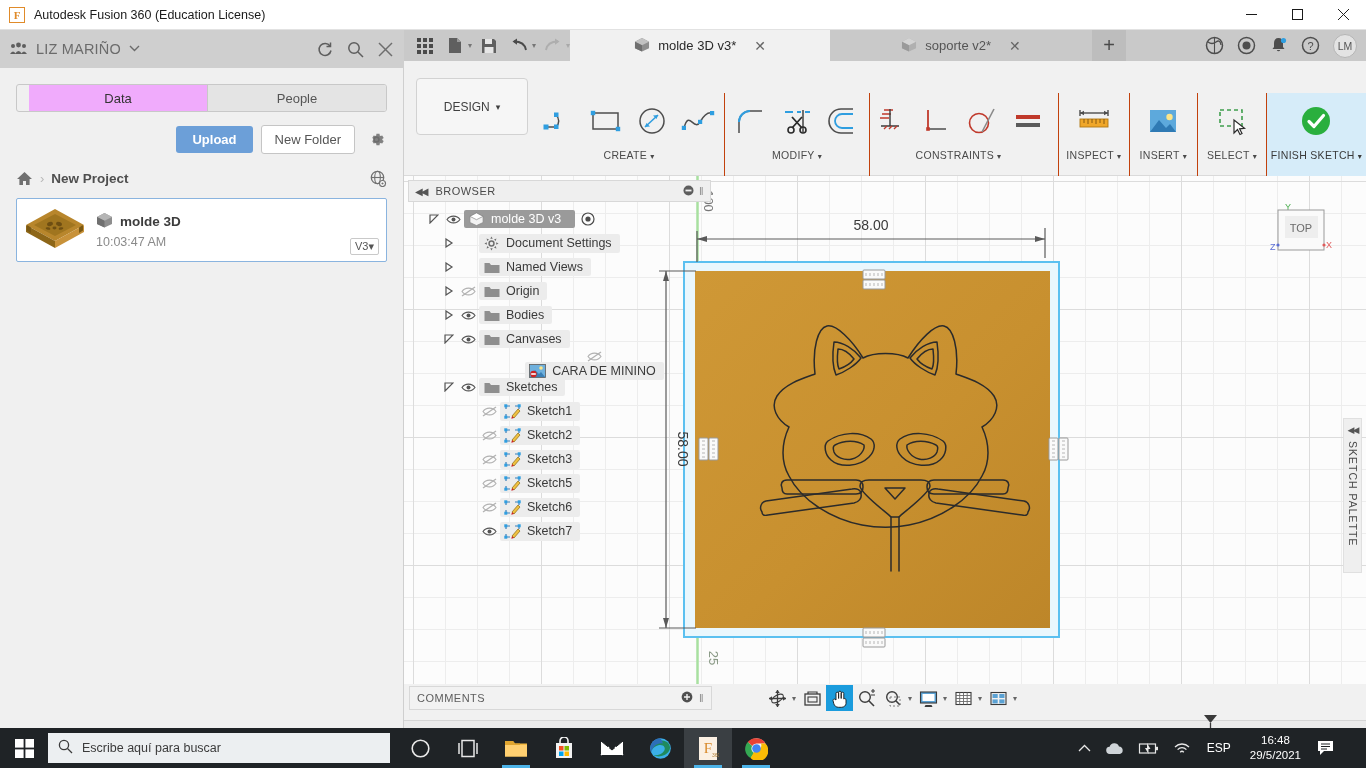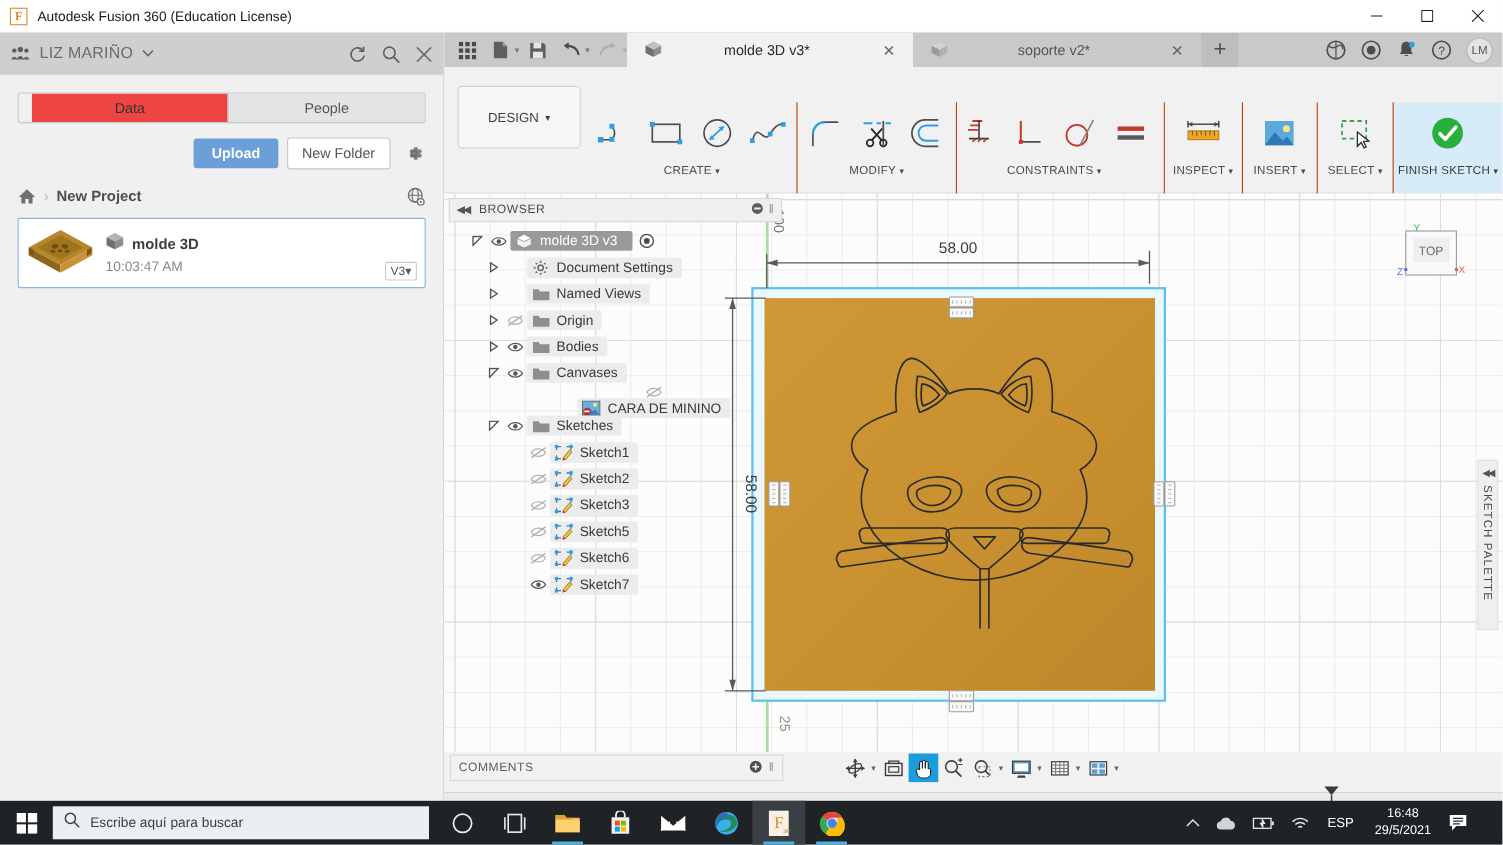--- a/index.html
+++ b/index.html
@@ -48,21 +48,21 @@
   .lp-hdr-ic { color: #5e5e5e; cursor: pointer; display: flex; align-items: center; }
 
   .lp-tabs {
     margin: 16px 16px 0 16px; height: 28px; display: flex;
     border: 1px solid #c8c8c8; border-radius: 3px; overflow: hidden;
   }
   .lp-tab {
     flex: 1; display: flex; align-items: center; justify-content: center;
     font-size: 13px; color: #555; background: #e4e4e4; cursor: pointer;
   }
-  .lp-tab.active { background: #ef4444; color: #333; margin-left: 12px; }
+  .lp-tab.active { background: #f0abfc; color: #333; margin-left: 12px; }
   .lp-tab + .lp-tab { border-left: 1px solid #c8c8c8; }
 
   .lp-actions {
     margin-top: 13px; padding-right: 17px; display: flex;
     justify-content: flex-end; align-items: center; gap: 8px;
   }
   .btn-upload {
     background: #6c9fd8; color: #fff; font-size: 13px; font-weight: bold;
     padding: 6px 16px; border-radius: 3px; border: none; cursor: pointer;
   }
@@ -109,21 +109,21 @@
   .fstrip {
     position: absolute; left: 0; top: 0; width: 962px; height: 31px;
     background: #c9c9c9; display: flex; align-items: flex-end;
   }
   .fstrip-left { display: flex; align-items: center; height: 31px; padding-left: 8px; gap: 4px; }
   .fs-ic { width: 26px; height: 26px; display: flex; align-items: center; justify-content: center; color: #4a4a4a; cursor: pointer; }
   .fs-caret { font-size: 8px; color: #767676; margin-left: -4px; }
   .fs-caret.dim { color: #a9a9a9; }
 
   .ftab {
-    height: 31px; display: flex; align-items: center; justify-content: space-between;
+    height: 31px; display: flex; align-items: center; justify-content: center;
     gap: 8px; padding: 0 16px; font-size: 13px; position: relative; cursor: pointer;
   }
   .ftab.active { background: #f1f1f1; color: #2a2a2a; }
   .ftab.inactive { color: #555; }
   .ftab-x { font-size: 14px; color: #666; margin-left: 10px; }
   .fplus {
     width: 34px; height: 31px; display: flex; align-items: center;
     justify-content: center; color: #4a4a4a; font-size: 20px; cursor: pointer;
     background: #bdbdbd;
   }

